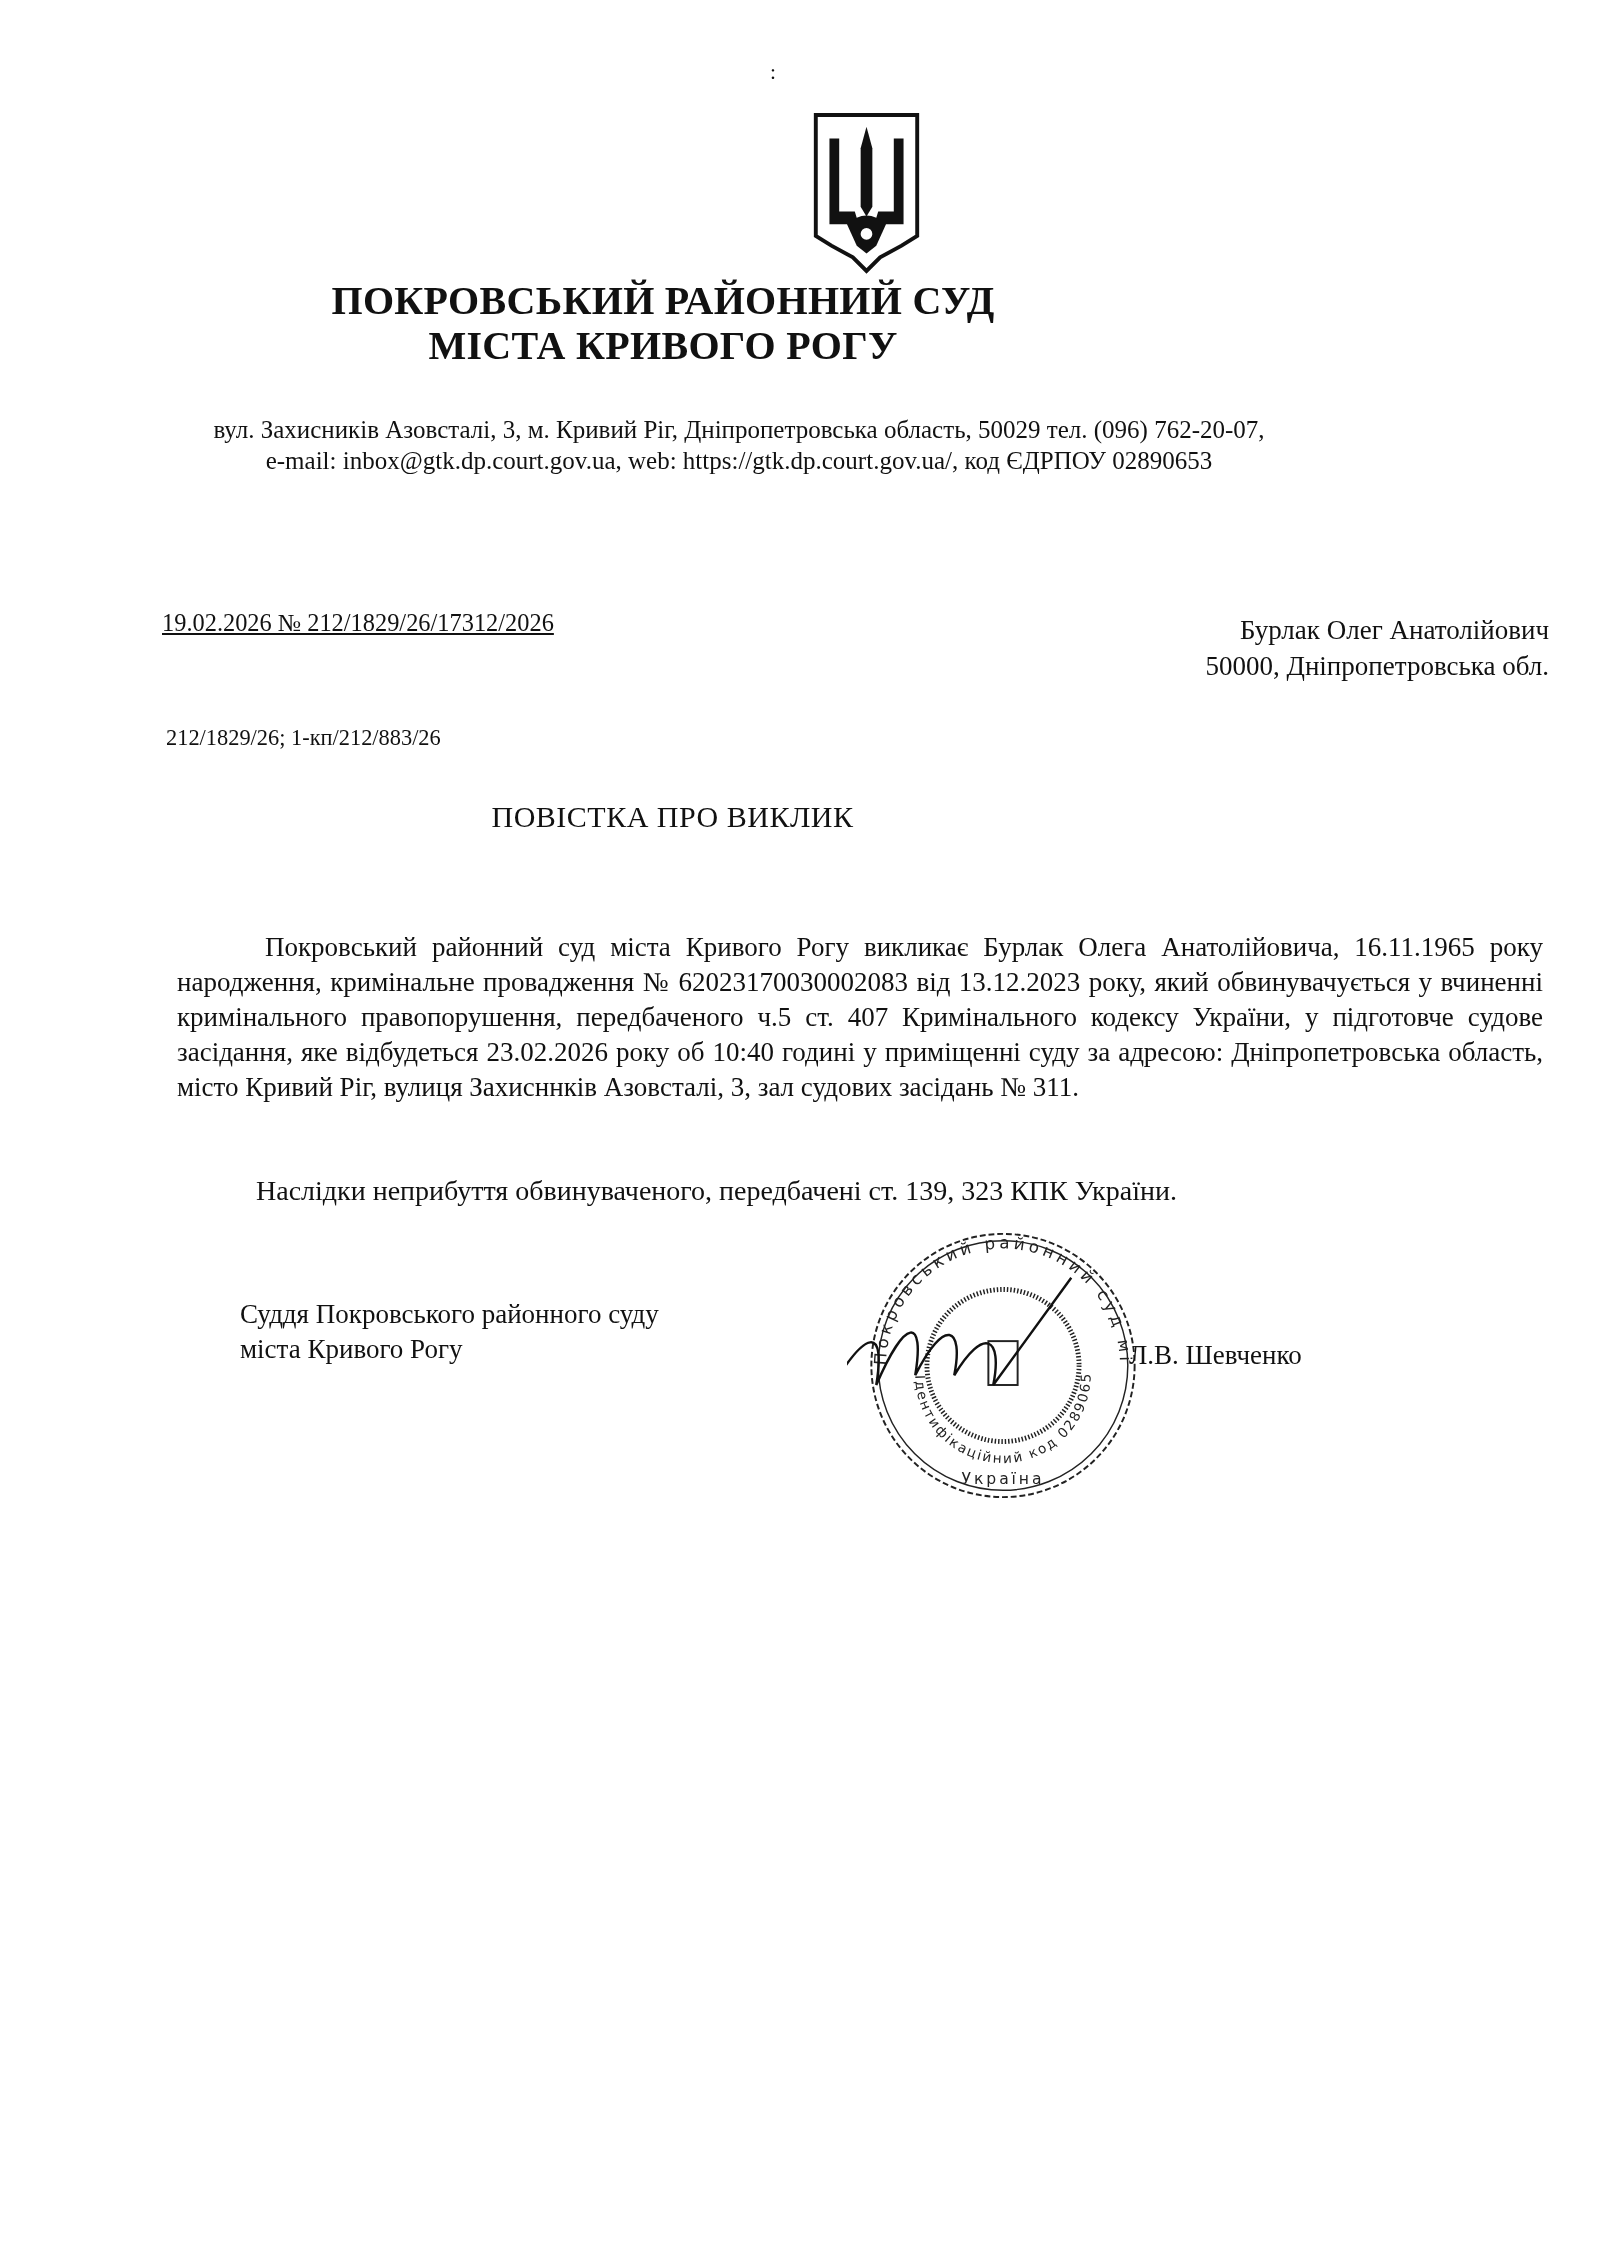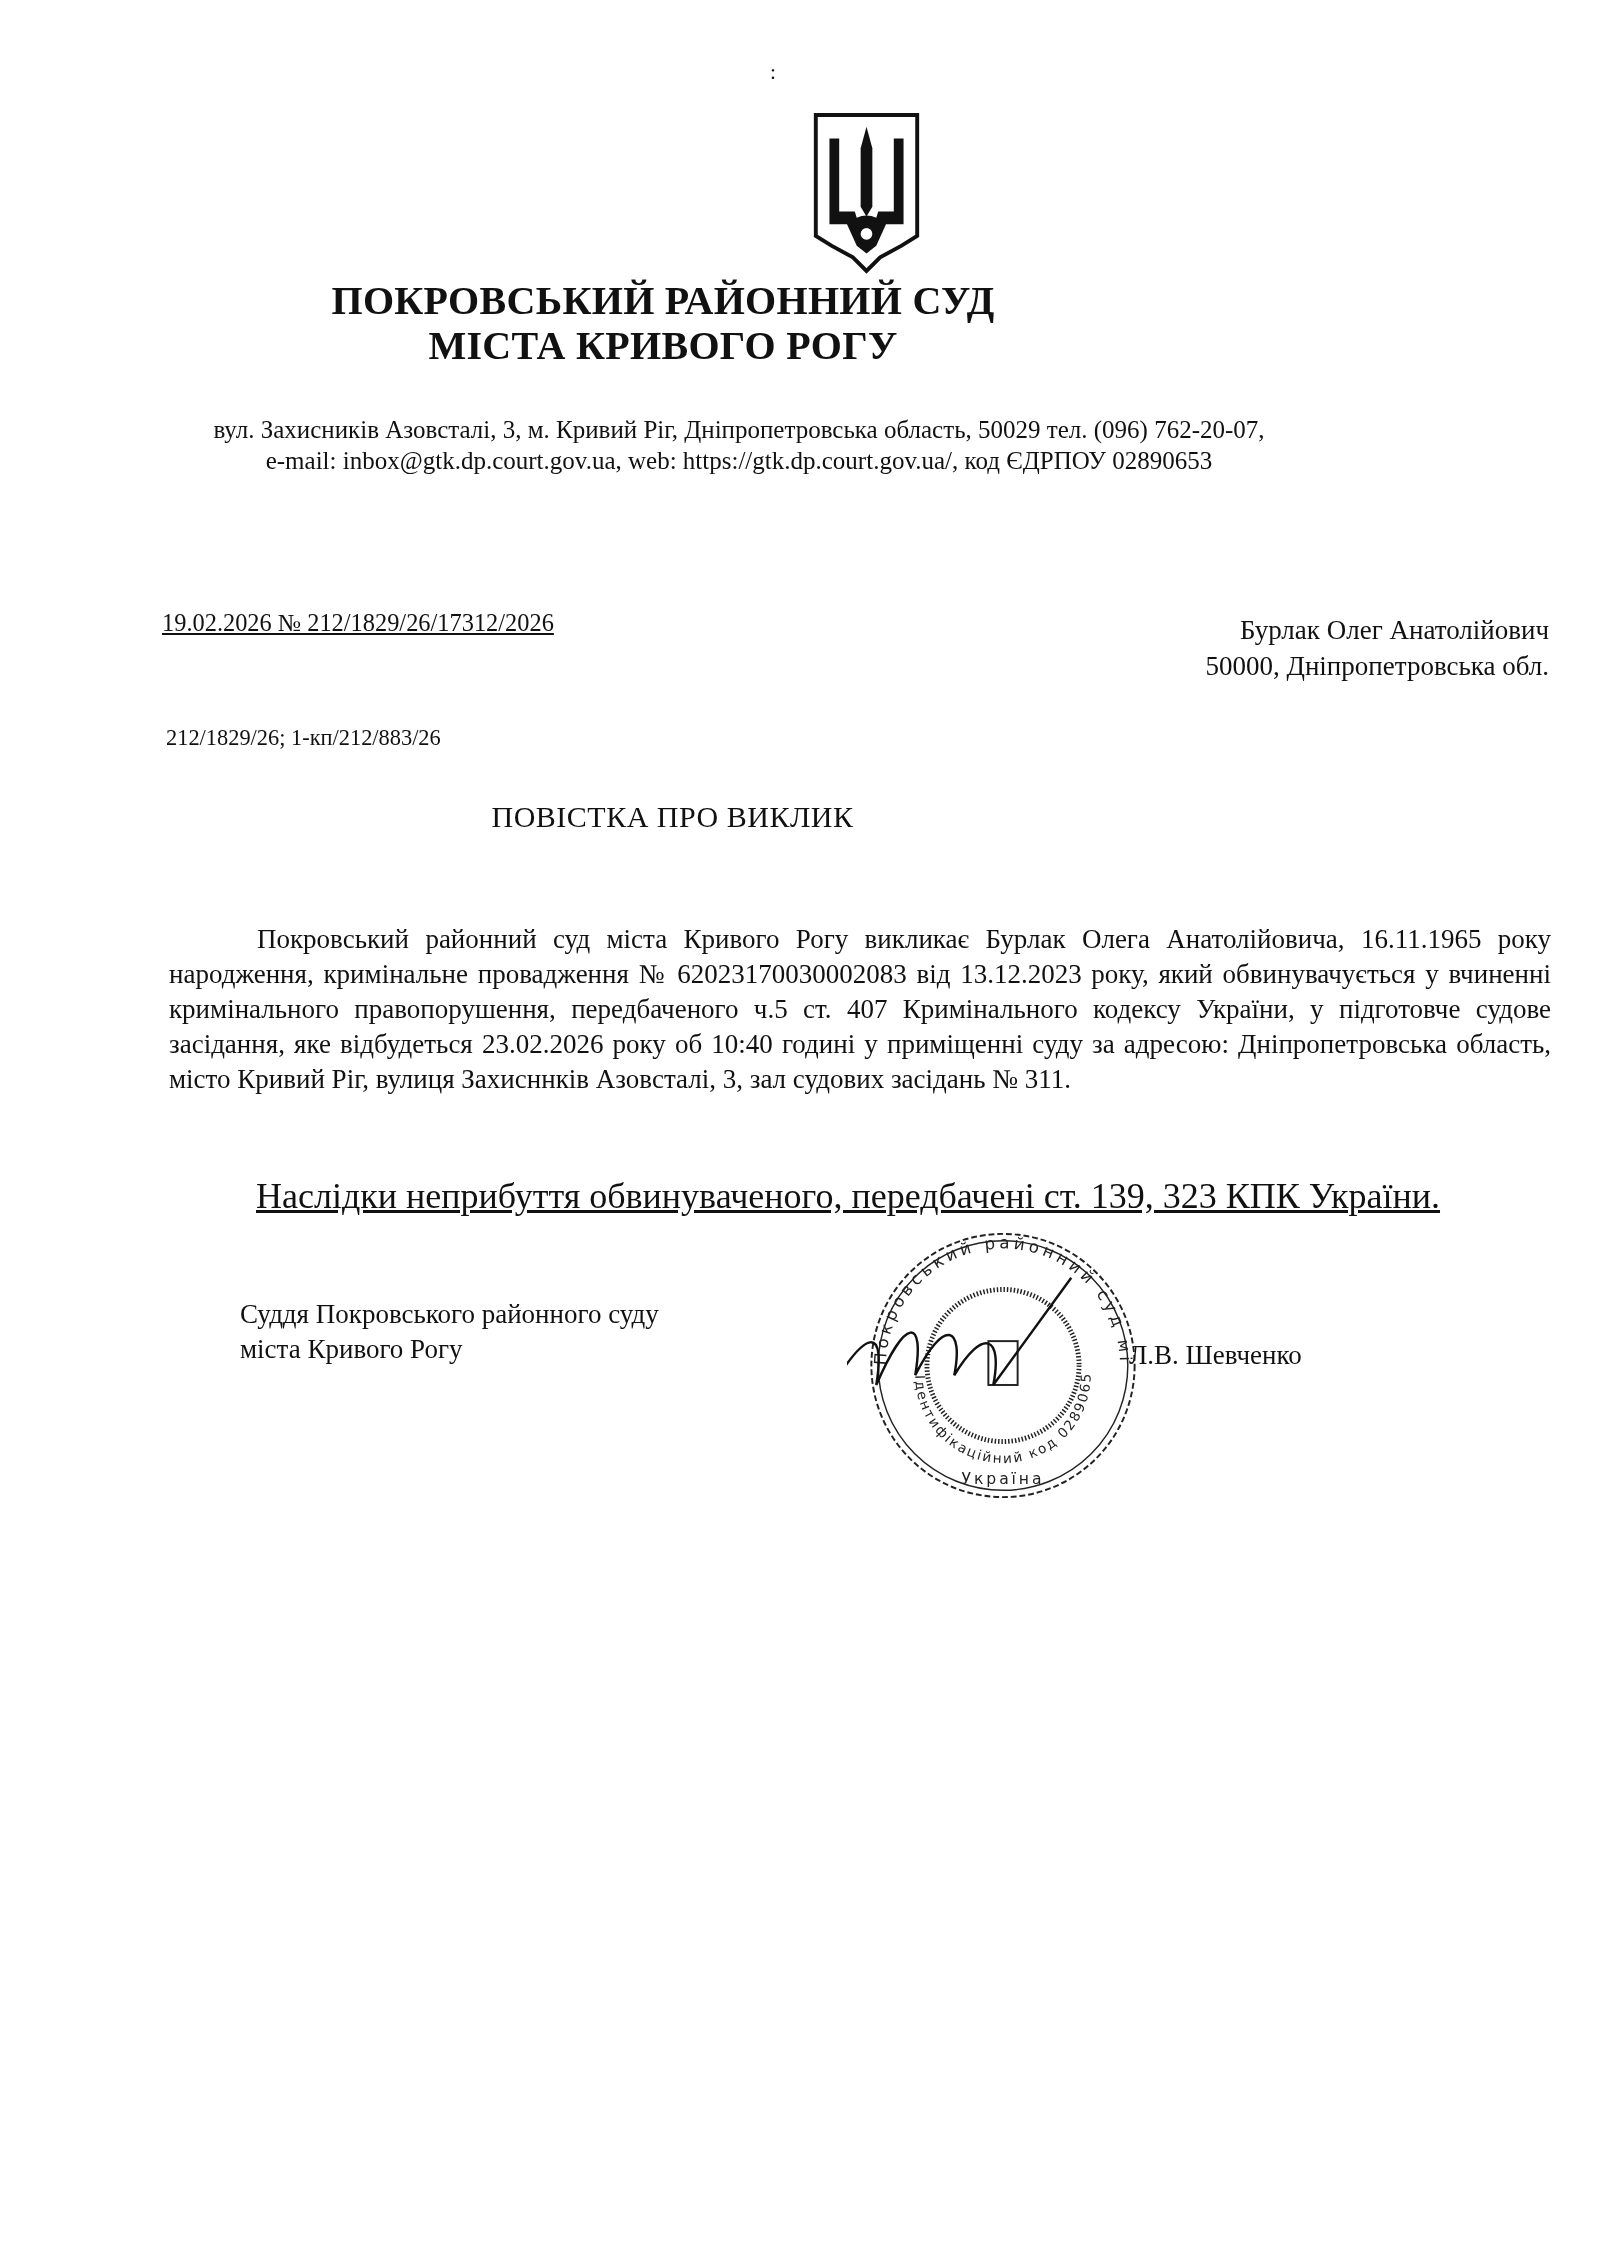--- a/index.html
+++ b/index.html
@@ -10,22 +10,22 @@
     .emblem { left:808px; top:109px; width:117px; height:166px; }
     .court-title { left:0; width:1326px; top:278px; text-align:center;
       font-weight:bold; font-size:40px; line-height:45px; letter-spacing:0.3px; }
     .contacts { left:0; width:1478px; top:414px; text-align:center; font-size:25px; line-height:31px; }
     .contacts .ul { }
     .outnum { left:162px; top:571px; font-size:24.4px; text-decoration:underline;margin-top:38px; }
     .recipient { right:73px; top:612px; text-align:right; font-size:27px; line-height:36px; }
     .caseref { left:166px; top:725px; font-size:22.4px; }
     .doc-title { left:0; width:1345px; top:800px; text-align:center; font-size:30px; letter-spacing:0.5px; }
     .body-text { left:166px; width:1388px; top:919px; font-size:27px; line-height:35px; text-align:justify; }
-    .body-text p { margin:3px; text-indent:88px; }
-    .consequences { left:256px; top:1175px; font-size:36px;text-decoration:underline; }
+    .body-text p { margin:11px; text-indent:88px; }
+    .consequences { left:256px; top:1175px; font-size:28px; }
     .judge-title { left:240px; top:1297px; font-size:27px; line-height:35px; }
     .judge-name { left:1129px; top:1340px; font-size:27px; }
     .stamp { left:847px; top:1219px; width:312px; height:293px; }
   </style>
 </head>
 <body>
 
 <div class="abs dot-mark">:</div>
 
 <svg class="abs emblem" viewBox="0 0 120 170">

